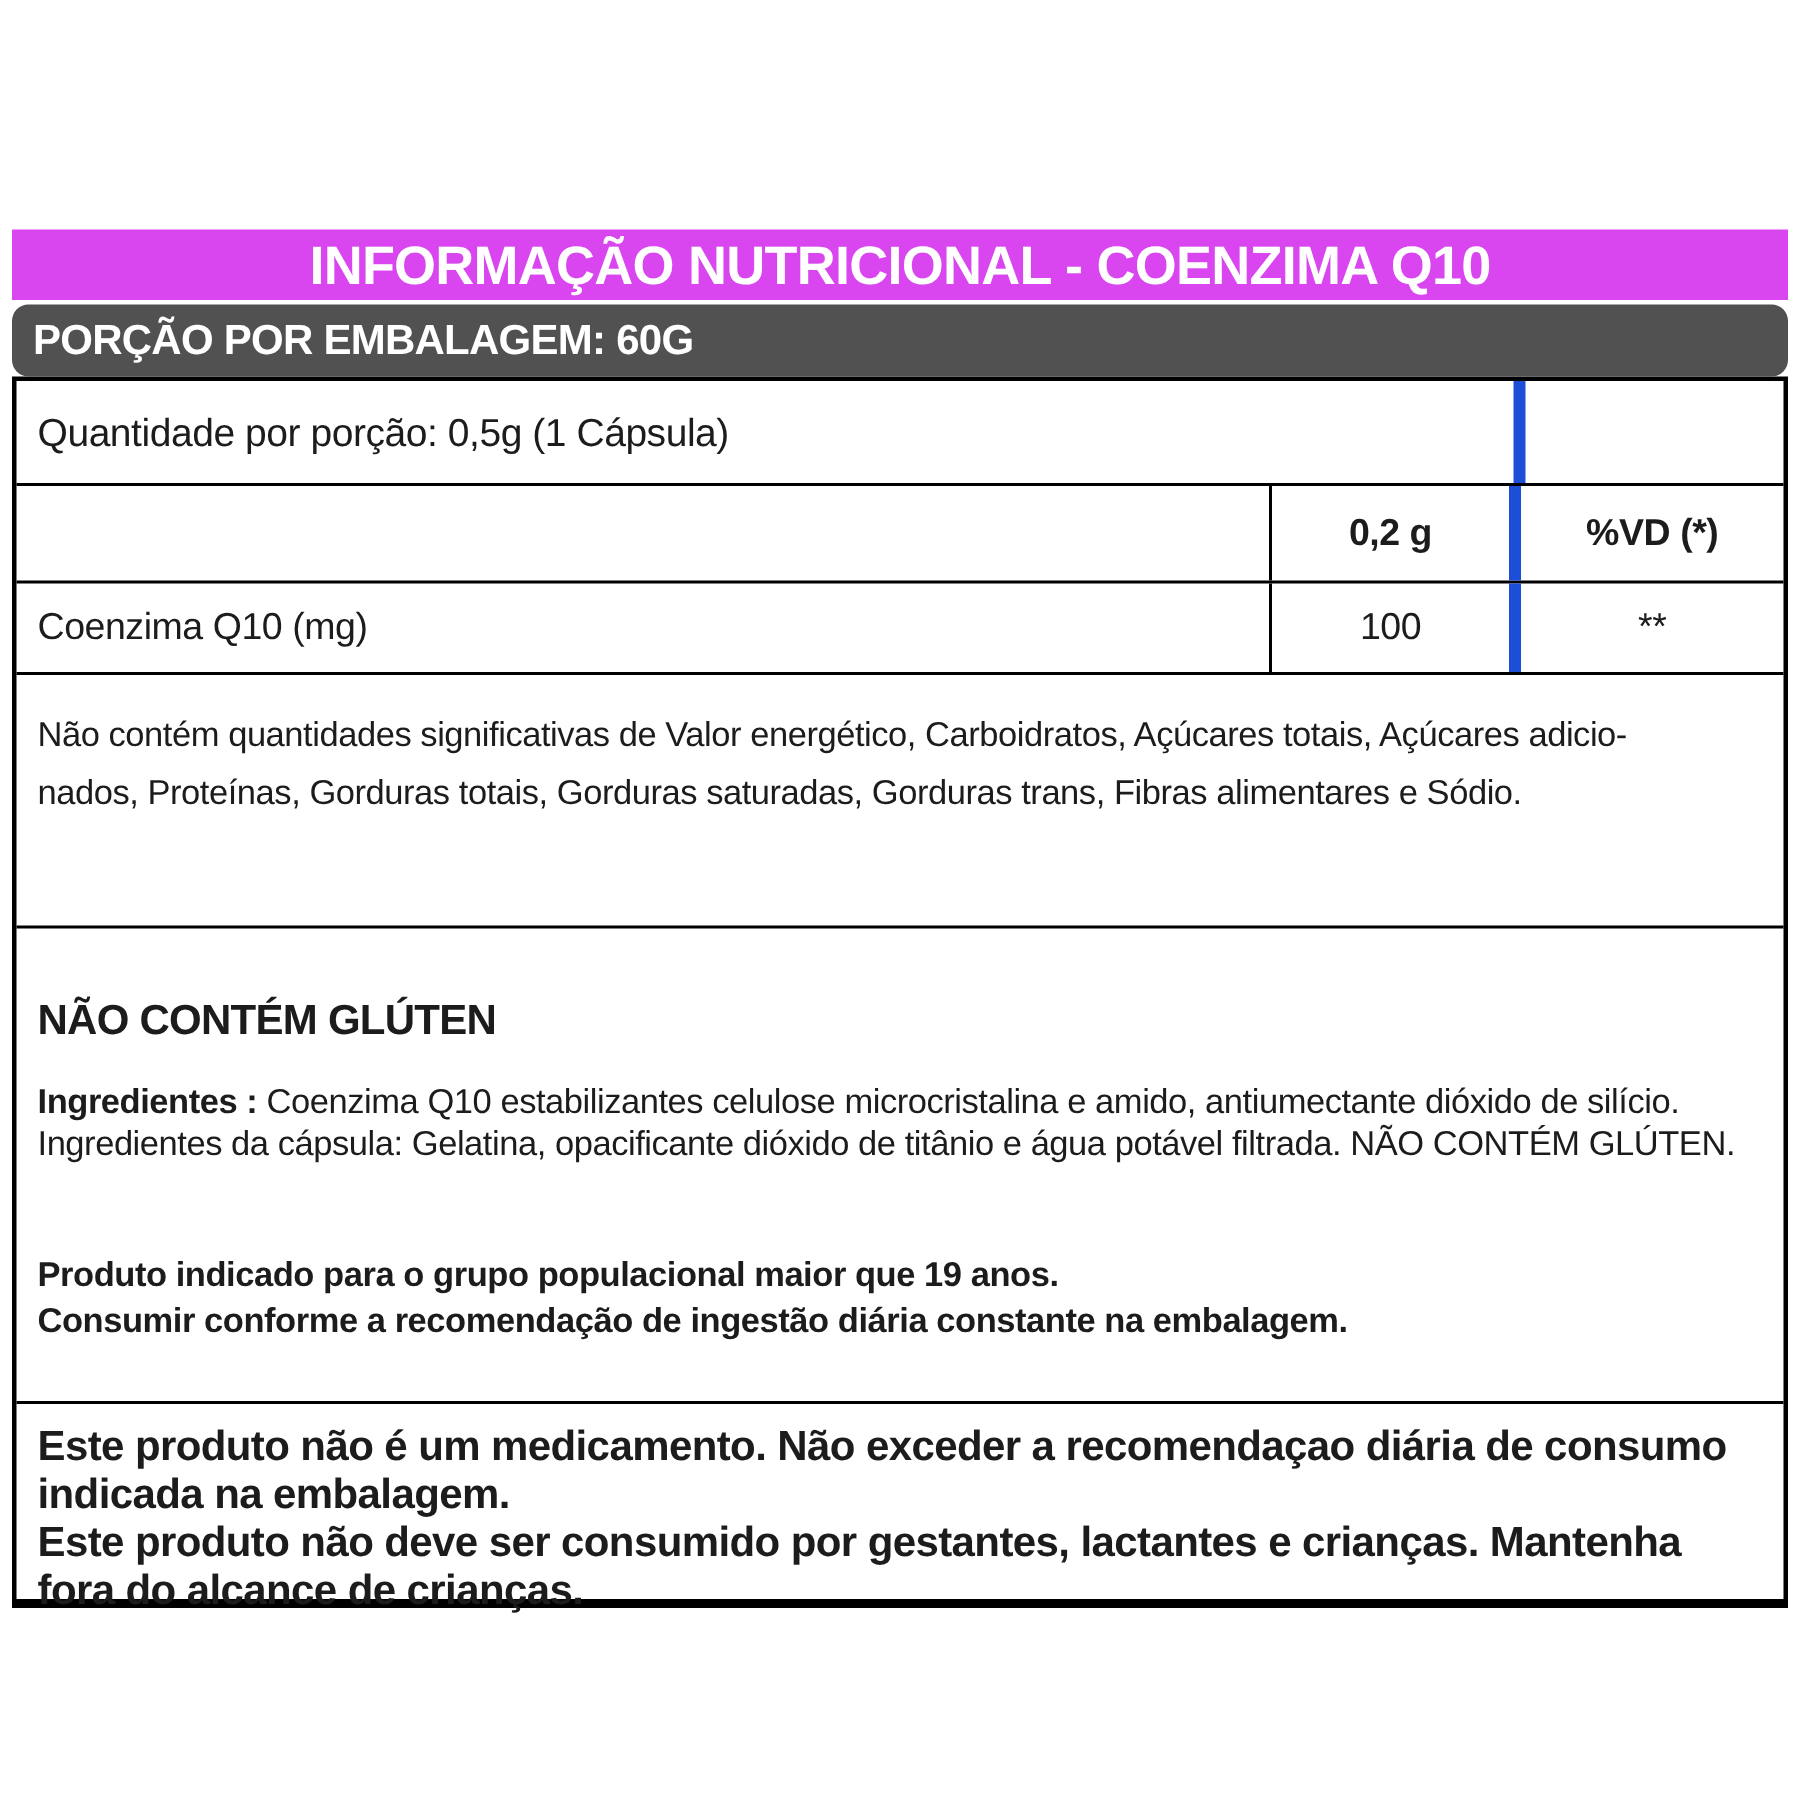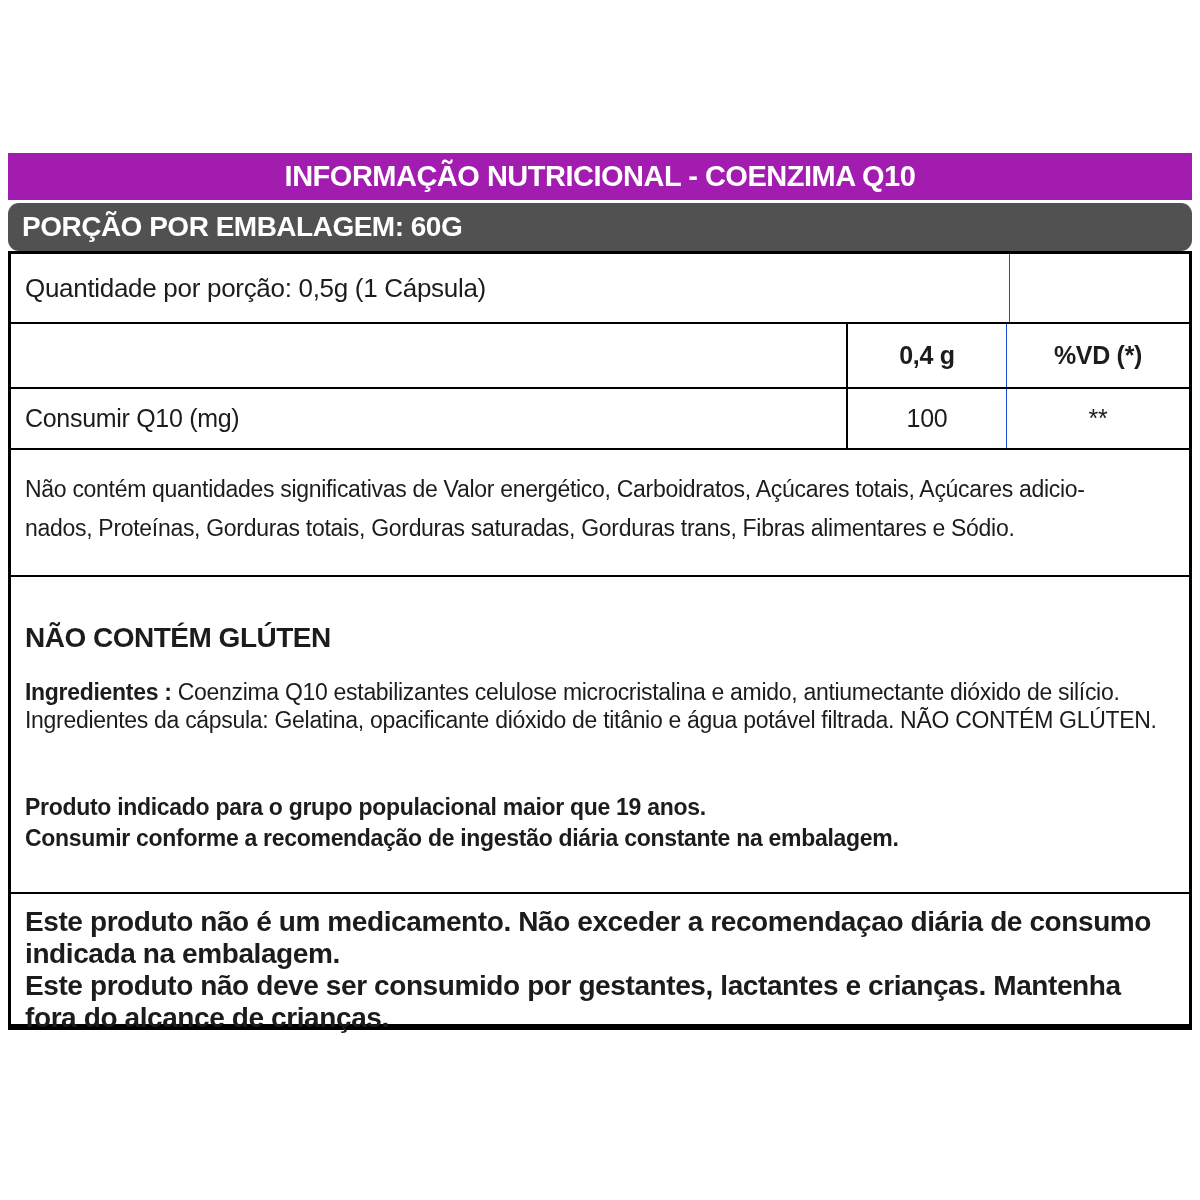--- a/index.html
+++ b/index.html
@@ -7,23 +7,23 @@
     width:1200px; height:1200px;
     background:#ffffff;
     font-family:"Liberation Sans", sans-serif;
     color:#1c1c1c;
     position:relative;
     letter-spacing:-0.3px;
   }
   .label-wrap { position:absolute; left:8px; top:153px; width:1184px; }
 
   .title-bar {
-    background:#a21caf; color:#ffffff;
+    background:#d946ef; color:#ffffff;
     height:47px; line-height:47px;
-    text-align:center; font-weight:bold; font-size:29px;
+    text-align:center; font-weight:bold; font-size:36px;
     letter-spacing:-0.5px;
   }
   .portion-bar {
     background:#515151; color:#ffffff;
     height:48px; line-height:48px;
     margin-top:3px;
     padding-left:14px;
     font-weight:bold; font-size:28px;
     letter-spacing:-0.5px;
     border-radius:11px;
@@ -31,42 +31,42 @@
 
   .nutri-table {
     border:3px solid #000;
     border-bottom:6px solid #000;
     background:#fff;
   }
   .row { display:flex; border-top:2px solid #000; }
   .row.first { border-top:none; }
   .c1 { width:835px; }
   .c2 { width:160px; border-left:2px solid #000; }
-  .c3 { width:183px; border-left:1px solid #1d4ed8; }
+  .c3 { width:183px; border-left:8px solid #1d4ed8; }
   .cA { width:995px; }
 
   .serving-row { height:68px;gap:18px; }
   .serving-row .cA {
     display:flex; align-items:center;
     padding-left:14px; font-size:26px;
   }
   .head-row { height:65px; }
   .head-row .c2, .head-row .c3 {
     display:flex; align-items:center; justify-content:center;
     font-weight:600; font-size:25px;
   }
   .nutrient-row { height:61px; }
   .nutrient-row .c1 {
     display:flex; align-items:center; padding-left:14px; font-size:25px;
   }
   .nutrient-row .c2, .nutrient-row .c3 {
     display:flex; align-items:center; justify-content:center; font-size:25px;
   }
 
-  .nosig-row { height:127px; }
+  .nosig-row { height:169px; }
   .nosig-row .full {
     width:100%; padding:20px 14px 0 14px;
     font-size:23px; line-height:39px; white-space:pre-line;
   }
 
   .info-row { height:317px; }
   .info-row .full { width:100%; padding:14px 14px 0 14px; }
   .gluten-heading { font-size:28px; font-weight:bold; letter-spacing:-0.5px;margin-top:31px; }
   .ingredients-p { margin-top:24px; font-size:23px; line-height:28px; }
   .ingredients-p .ing-label { font-weight:bold; }
@@ -90,26 +90,26 @@
 
   <div class="nutri-table">
 
     <div class="row first serving-row">
       <div class="cA">Quantidade por porção: 0,5g (1 Cápsula)</div>
       <div class="c3"></div>
     </div>
 
     <div class="row head-row">
       <div class="c1"></div>
-      <div class="c2">0,4 g</div>
+      <div class="c2">0,2 g</div>
       <div class="c3">%VD (*)</div>
     </div>
 
     <div class="row nutrient-row">
-      <div class="c1">Consumir Q10 (mg)</div>
+      <div class="c1">Coenzima Q10 (mg)</div>
       <div class="c2">100</div>
       <div class="c3">**</div>
     </div>
 
     <div class="row nosig-row">
       <div class="full">Não contém quantidades significativas de Valor energético, Carboidratos, Açúcares totais, Açúcares adicio-
 nados, Proteínas, Gorduras totais, Gorduras saturadas, Gorduras trans, Fibras alimentares e Sódio.</div>
     </div>
 
     <div class="row info-row">

